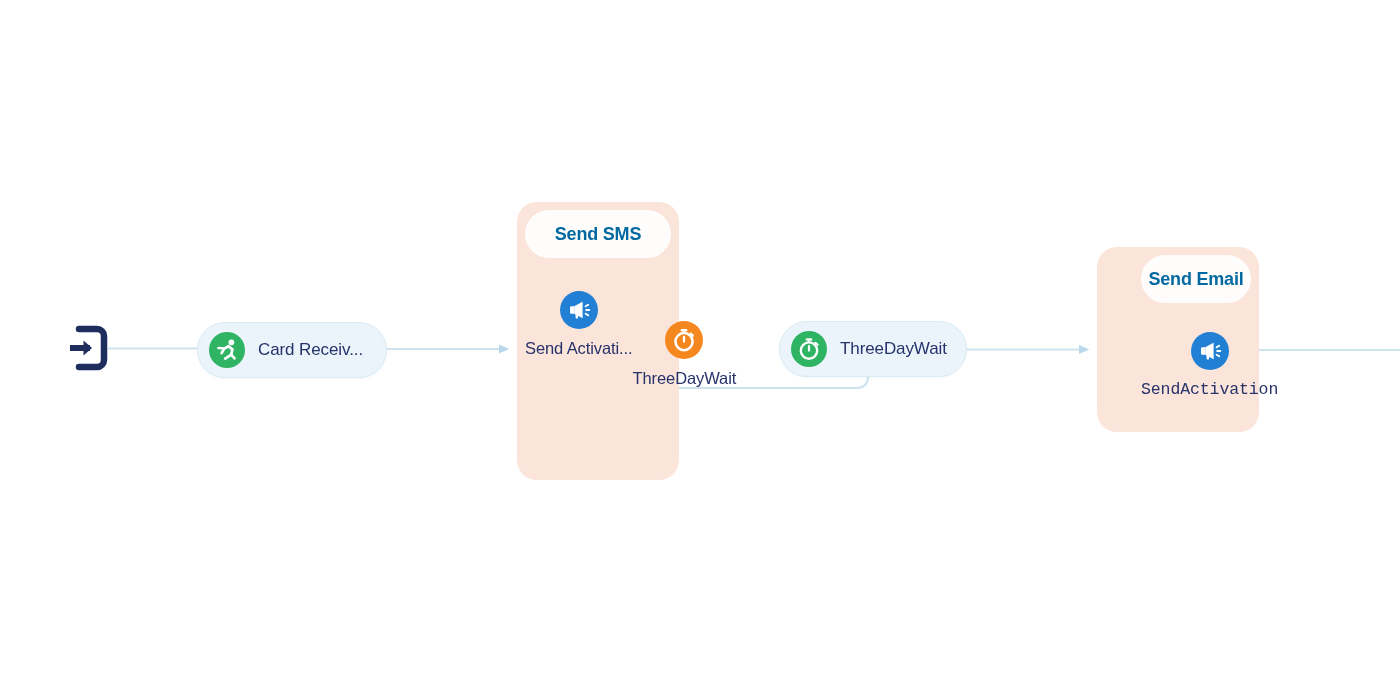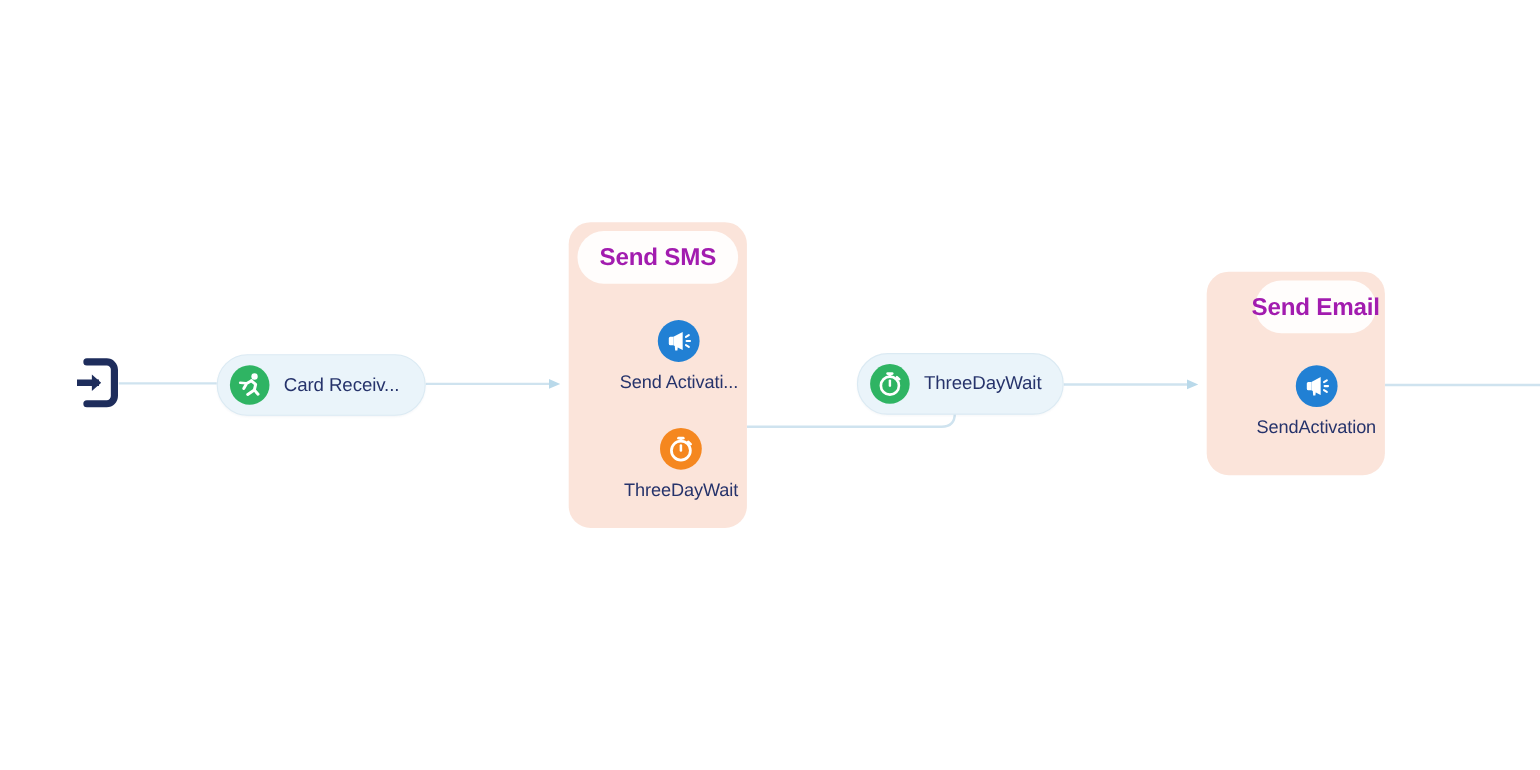--- a/index.html
+++ b/index.html
@@ -85,30 +85,29 @@
   }
   .group-header {
     background: #fffdfc;
     border-radius: 999px;
     height: 48px;
     display: flex;
     align-items: center;
     justify-content: center;
   }
   .group-header-title {
-    font-size: 22px;
+    font-size: 18px;
     font-weight: bold;
-    color: #a21caf;
+    color: #0369a1;
     letter-spacing: -0.2px;
     white-space: nowrap;
   }
   .group-body {
     display: flex;
-    flex-direction: column;
-    align-items: flex-end;
+    align-items: flex-start;
   }
   .step {
     display: flex;
     flex-direction: column;
     align-items: center;
   }
   .step-icon {
     width: 40px;
     height: 40px;
   }
@@ -130,21 +129,21 @@
   #node-send-sms .group-body { padding-top: 32px; }
   #node-send-sms .step + .step { margin-top: 30px; }
 
   #node-send-email {
     left: 1097px;
     top: 247px;
     width: 162px;
     height: 185px;
     padding-left: 44px;
   }
-  #node-send-email .group-body { padding-top: 28px; }
+  #node-send-email .group-body { padding-top: 28px; font-family: Liberation Mono, monospace; }
 </style>
 </head>
 <body>
 
 <div id="canvas">
 
   <svg id="edge-layer" viewBox="0 0 1400 700" xmlns="http://www.w3.org/2000/svg">
     <defs>
       <marker id="arrowhead" markerWidth="11" markerHeight="11" refX="1.2" refY="5" orient="auto" markerUnits="userSpaceOnUse">
         <path d="M0,0.4 L10.5,5 L0,9.6 Z" fill="#b9d9ea"></path>

